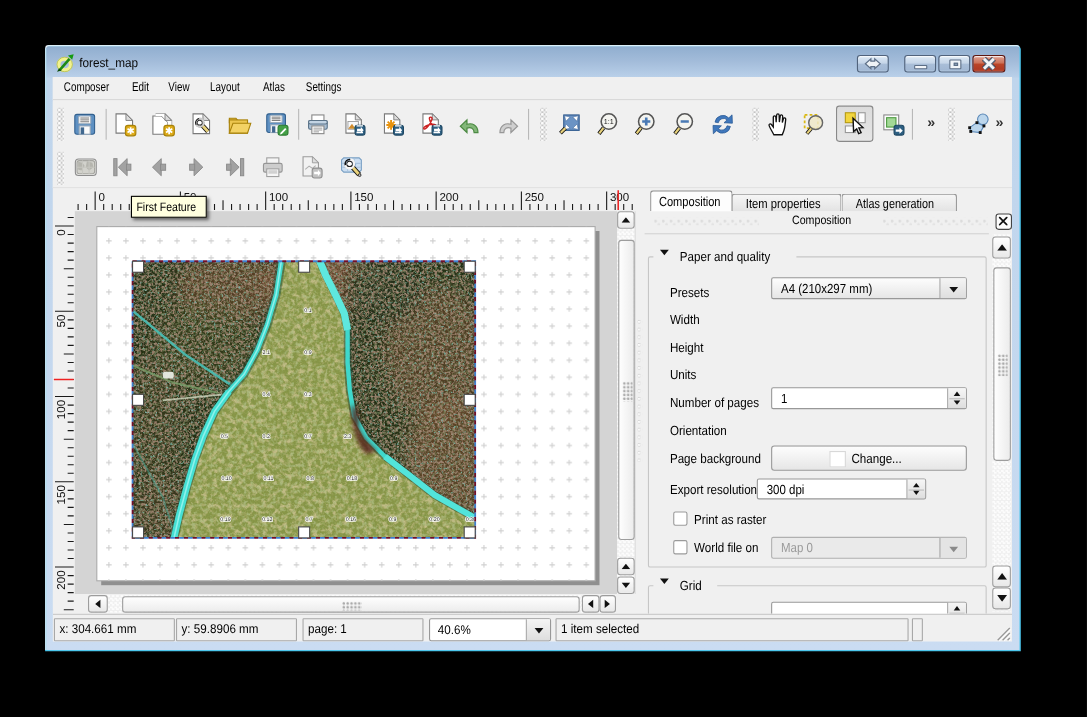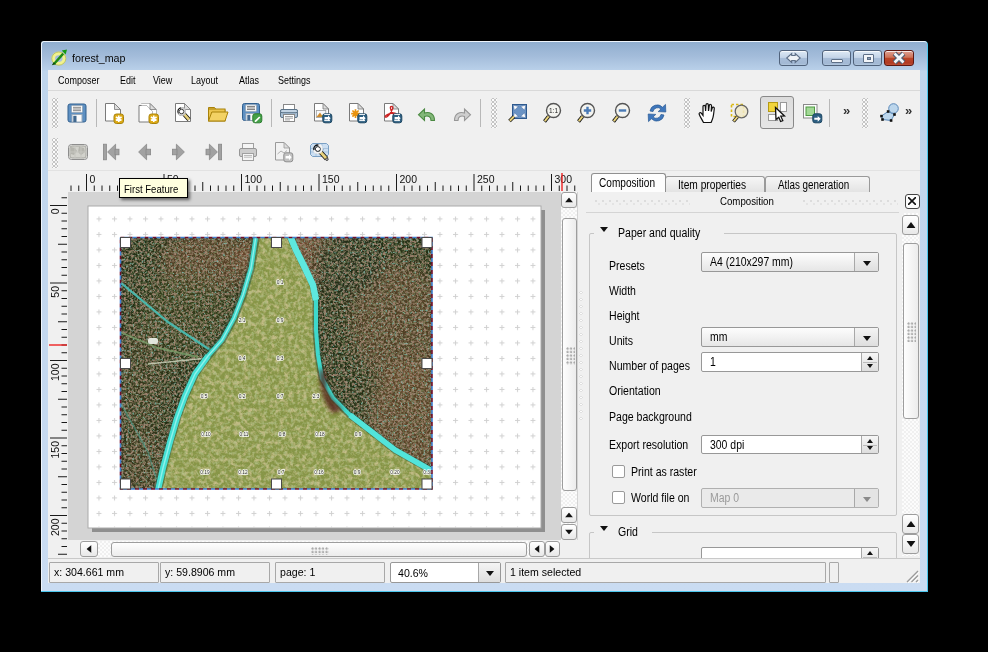--- a/index.html
+++ b/index.html
@@ -569,38 +569,36 @@
   <div class="plabel" style="left:23px;top:46px">Presets</div>
   <div class="combo" style="left:115px;top:39px;width:178px;height:20px">
         <span class="ctx">A4 (210x297 mm)</span>
         <span class="cbt">
           <span class="dtri" style="left:8px;top:8px"></span>
         </span>
       </div>
   <div class="plabel" style="left:23px;top:71px">Width</div>
   <div class="plabel" style="left:23px;top:96px">Height</div>
   <div class="plabel" style="left:23px;top:121px">Units</div>
-  <div class="combo" style="left:115px;top:114px;width:178px;height:20px">
-        <span class="ctx">mm</span>
-        <span class="cbt">
-          <span class="dtri" style="left:8px;top:8px"></span>
-        </span>
-      </div>
   <div class="plabel" style="left:23px;top:146px">Number of pages</div>
   <div class="spin" style="left:115px;top:139px;width:178px;height:20px">
         <span class="stx">1</span>
         <span class="sbt">
           <span class="utri" style="left:5px;top:3px"></span>
           <span class="dtri2" style="left:5px;top:11px"></span>
         </span>
       </div>
   <div class="plabel" style="left:23px;top:171px">Orientation</div>
   <div class="plabel" style="left:23px;top:197px">Page background</div>
+  <div class="combo" style="left:115px;top:192px;width:178px;height:23px;border-radius:3px">
+   <div class="abs" style="left:52px;top:3.5px;width:15px;height:15px;background:#fff;border:1px solid #d8d8d8"></div>
+   <div class="plabel" style="left:72px;top:4px">Change...</div>
+  </div>
   <div class="plabel" style="left:23px;top:225px">Export resolution</div>
-  <div class="spin" style="left:115px;top:222px;width:178px;height:19px">
+  <div class="spin" style="left:102px;top:222px;width:154px;height:19px">
         <span class="stx">300 dpi</span>
         <span class="sbt">
           <span class="utri" style="left:5px;top:3px"></span>
           <span class="dtri2" style="left:5px;top:10px"></span>
         </span>
       </div>
   <div class="cb" style="left:26px;top:252px"></div>
   <div class="plabel" style="left:45px;top:252px">Print as raster</div>
   <div class="cb" style="left:26px;top:278px"></div>
   <div class="plabel" style="left:45px;top:278px">World file on</div>

